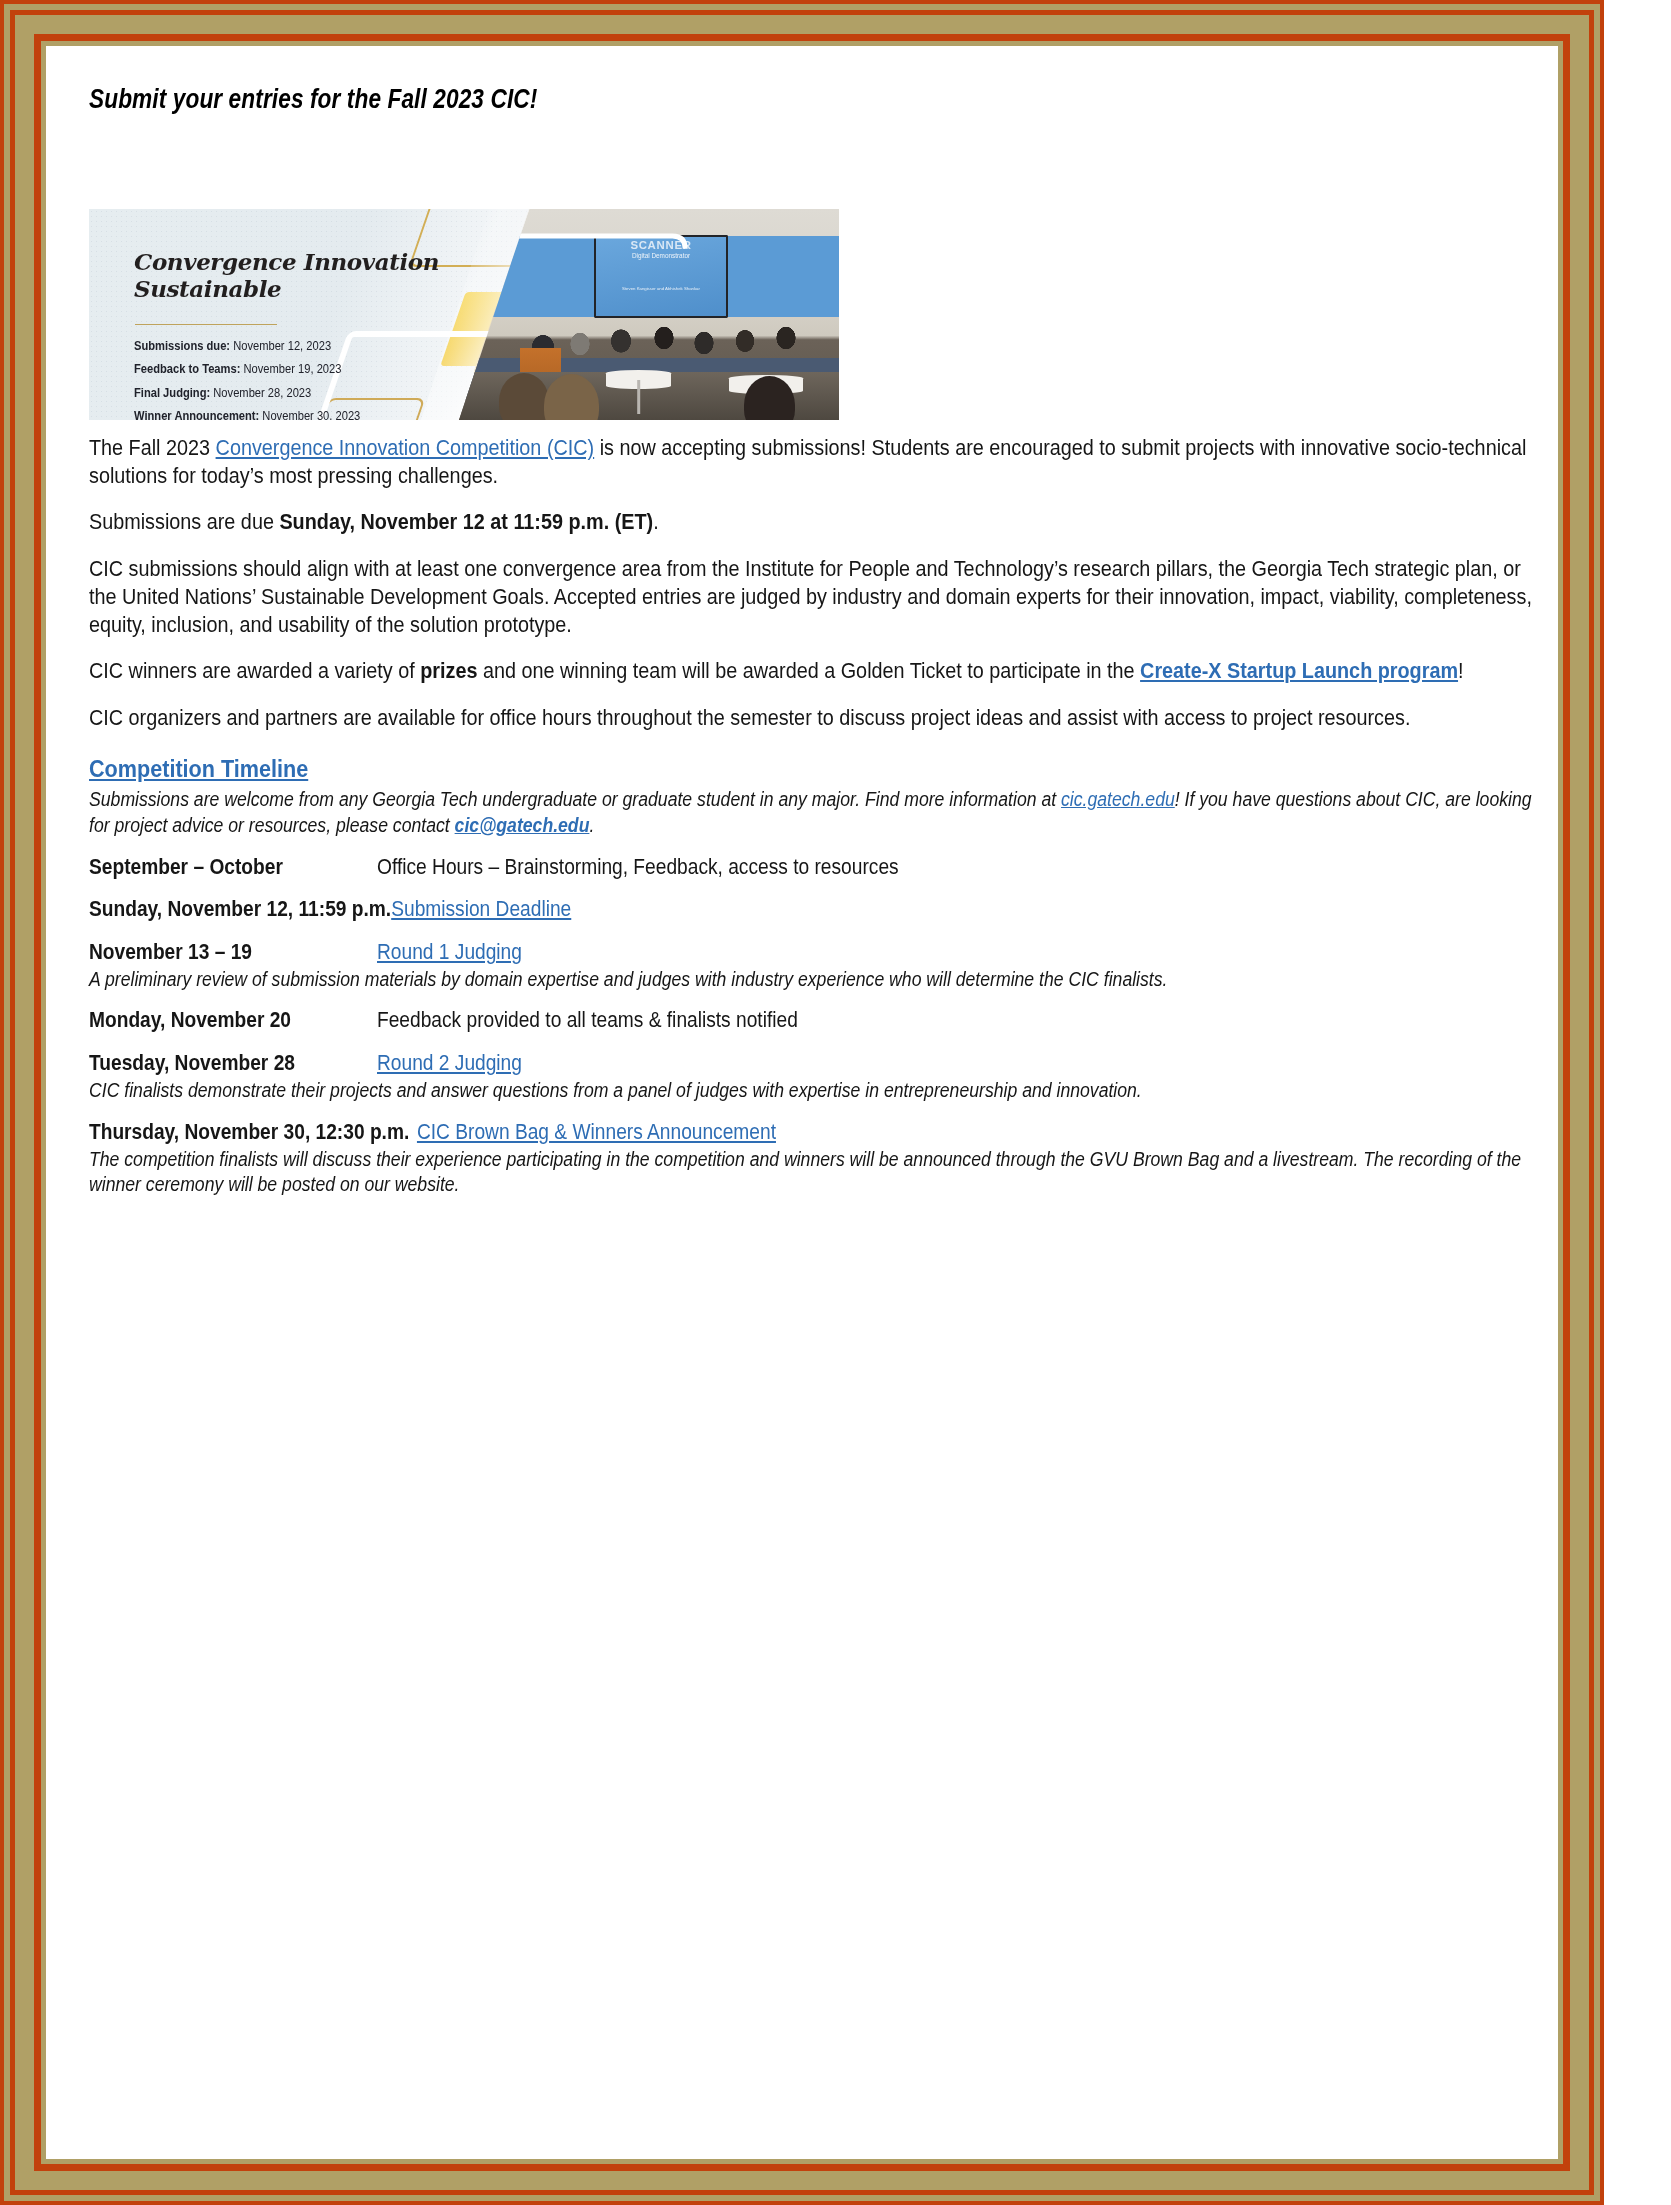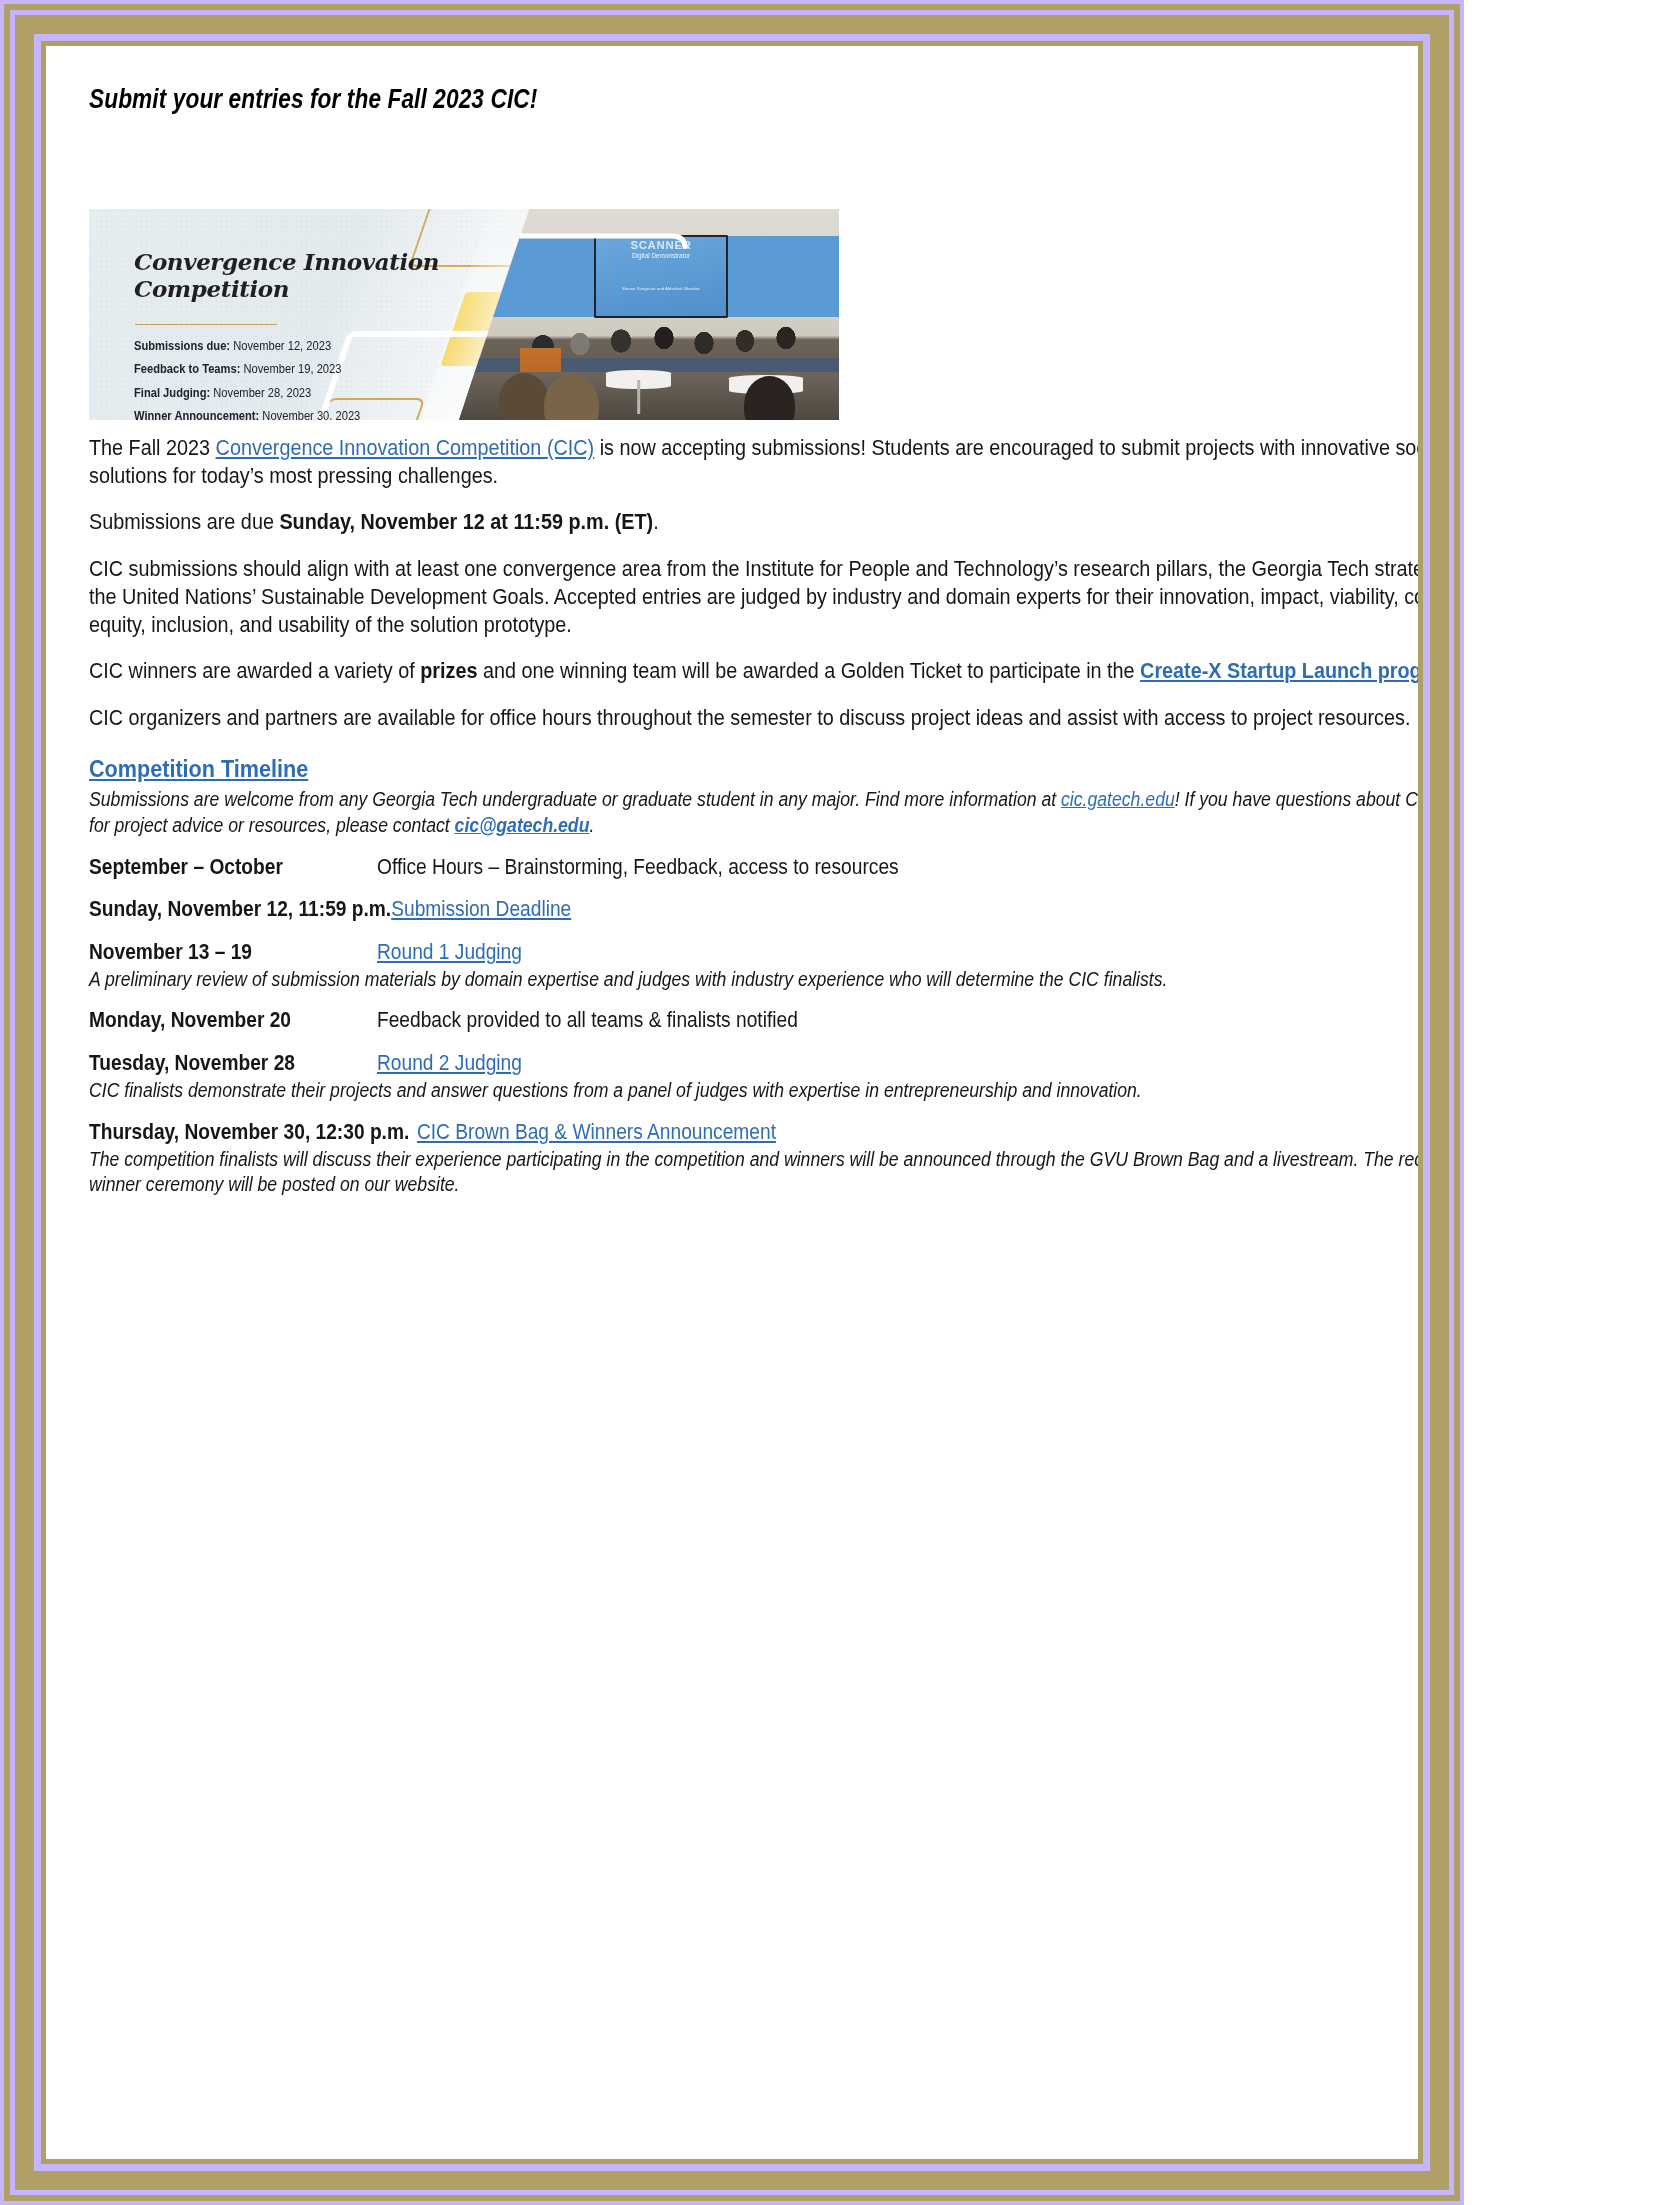--- a/index.html
+++ b/index.html
@@ -10,24 +10,24 @@
   body {
     width: 1672px;
     height: 2205px;
     font-family: "Liberation Sans", sans-serif;
     -webkit-font-smoothing: antialiased;
   }
 
   
   .page {
     position: relative;
-    width: 1464px;
+    width: 1604px;
     height: 2205px;
     box-sizing: border-box;
-    background: #c4b5fd;
+    background: #c2410c;
     overflow: hidden;
   }
   .frame-outer {
     position: absolute;
     left: 4.3px; top: 4.3px; right: 4.3px; bottom: 4.3px;
     border: 6.4px solid #b0a066;
     box-sizing: border-box;
     pointer-events: none;
   }
   .frame-mid {
@@ -362,21 +362,21 @@
           <div class="fg-head-3"></div>
         </div>
         <svg class="photo-mask-stroke" width="380" height="211" viewBox="0 0 534 297">
           <path d="M 96 -6 L -10 300" fill="none" stroke="#ffffff" stroke-width="9"></path>
           <path d="M -40 38 L 300 38 Q 318 38 318 56" fill="none" stroke="#ffffff" stroke-width="7"></path>
         </svg>
       </div>
 
       <div class="banner-title">
         <div>Convergence Innovation</div>
-        <div>Competition</div>
+        <div>Sustainable</div>
       </div>
       <div class="banner-rule"></div>
       <div class="banner-dates">
         <div>
           <b>Submissions due:</b><span> November 12, 2023</span>
         </div>
         <div>
           <b>Feedback to Teams:</b><span> November 19, 2023</span>
         </div>
         <div>

